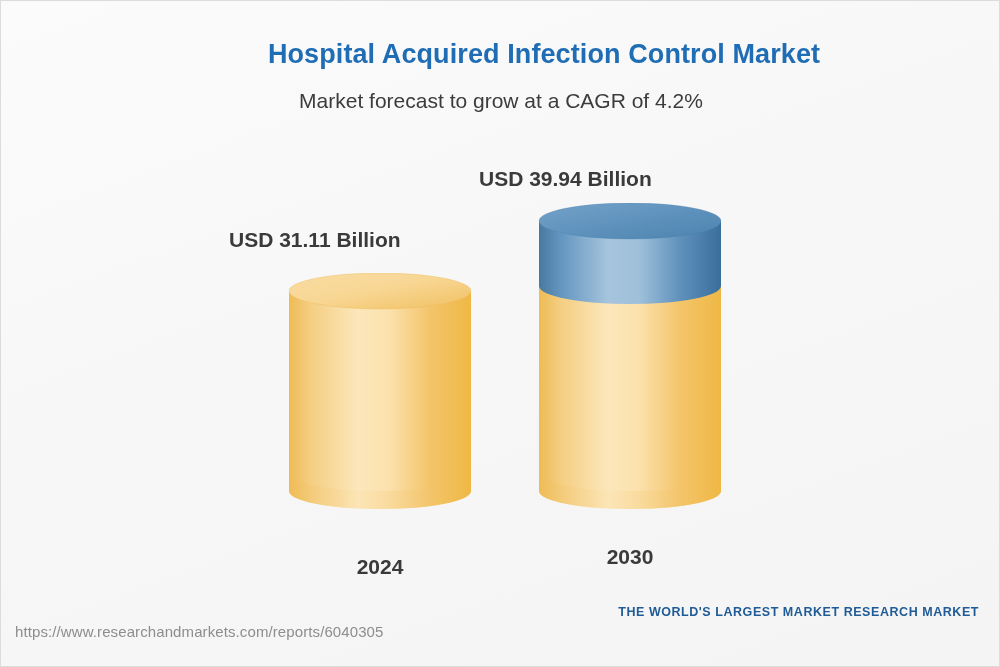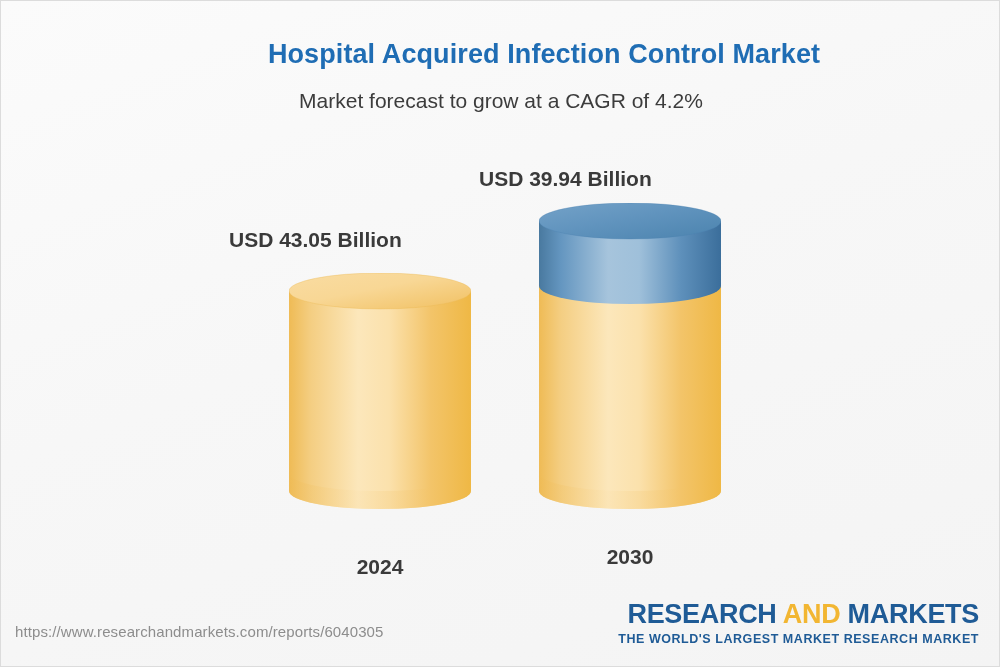--- a/index.html
+++ b/index.html
@@ -129,21 +129,21 @@
 
 <div class="figure">
 
   <div class="title">Hospital Acquired Infection Control Market</div>
   <div class="subtitle">Market forecast to grow at a CAGR of 4.2%</div>
 
   <div class="plot">
 
     <div class="bar-group g1">
 
-      <div class="value-label" style="top: 227px;">USD 43.05 Billion</div>
+      <div class="value-label" style="top: 227px;">USD 31.11 Billion</div>
 
       <div class="cyl" style="top: 272px;">
         <svg class="cyl-svg" width="182" height="255" viewBox="0 0 182 255" xmlns="http://www.w3.org/2000/svg">
           <defs>
             <linearGradient id="yBody1" x1="0" y1="0" x2="1" y2="0">
               <stop offset="0%" stop-color="#EFBB55"></stop>
               <stop offset="12%" stop-color="#F4CE82"></stop>
               <stop offset="38%" stop-color="#FCE7BB"></stop>
               <stop offset="55%" stop-color="#FBE1AC"></stop>
               <stop offset="78%" stop-color="#F3C469"></stop>
@@ -221,17 +221,16 @@
       </div>
 
       <div class="cat-label" style="top: 532px; margin-top: 12px;">2030</div>
     </div>
 
   </div>
 
   <div class="source-url">https://www.researchandmarkets.com/reports/6040305</div>
 
   <div class="logo">
-    <div class="logo-main"><span>RESEARCH</span> <span class="and">AND</span> <span>MARKETS</span></div>
     <div class="logo-tag">THE WORLD'S LARGEST MARKET RESEARCH MARKET</div>
   </div>
 
 </div>
 
 </body></html>

